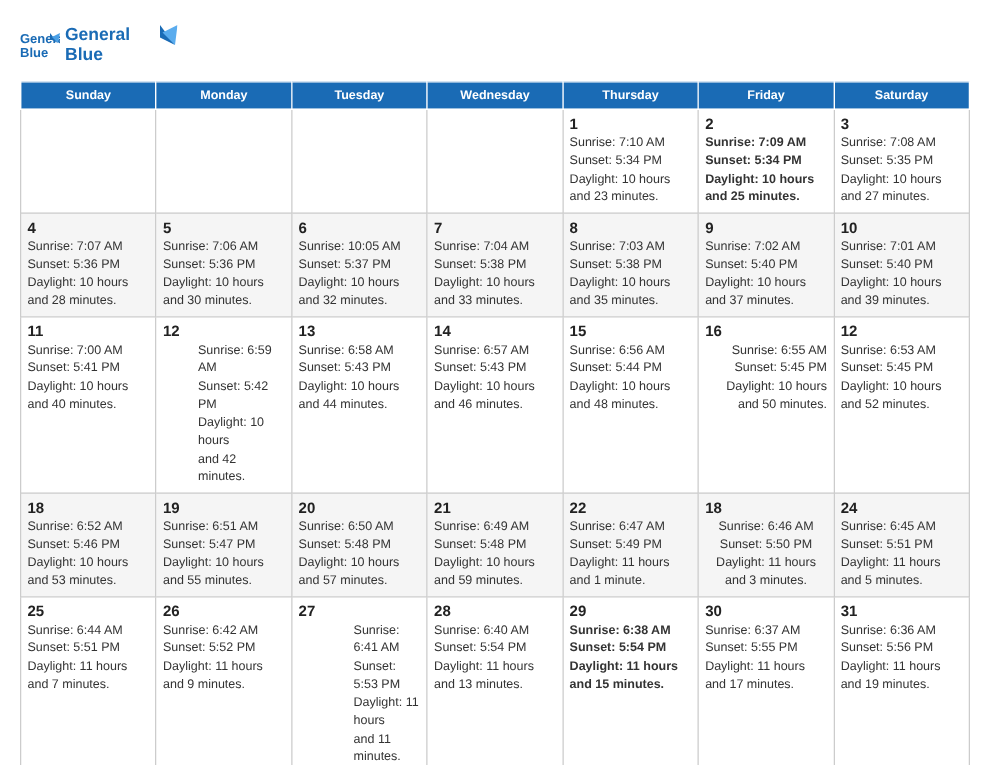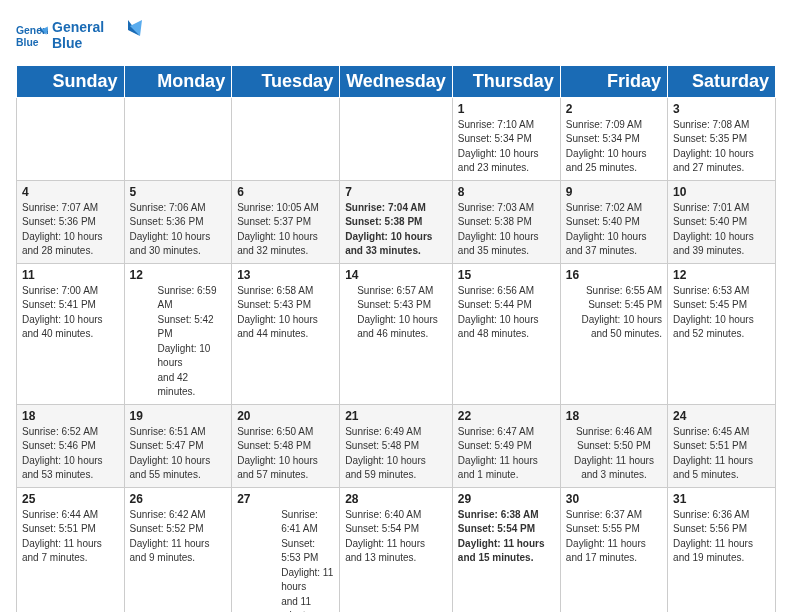--- a/index.html
+++ b/index.html
@@ -42,23 +42,23 @@
       color: #444;
     }
     .calendar {
       width: 100%;
       border-collapse: collapse;
       font-size: 10.5px;
     }
     .calendar thead tr th {
       background: #1a6bb5;
       color: #fff;
-      text-align: right;
+      text-align: center;
       padding: 5px 6px;
-      font-size: 18px;
+      font-size: 10px;
       border: 1px solid #fff;
     }
     .calendar tbody tr td {
       border: 1px solid #ccc;
       vertical-align: top;
       padding: 4px 5px;
       width: calc(100% / 7);
       min-height: 80px;
       height: 80px;
       background: #fff;
@@ -126,21 +126,21 @@
         <td class="empty"></td>
         <td>
           <span class="day-num">1</span>
           <div class="day-info" style="white-space: pre-line;">Sunrise: 7:10 AM
 Sunset: 5:34 PM
 Daylight: 10 hours
 and 23 minutes.</div>
         </td>
         <td>
           <span class="day-num">2</span>
-          <div class="day-info" style="white-space: pre-line;">Sunrise: 7:09 AM
+          <div class="day-info" style="white-space: pre-line; font-weight: bold;">Sunrise: 7:09 AM
 Sunset: 5:34 PM
 Daylight: 10 hours
 and 25 minutes.</div>
         </td>
         <td>
           <span class="day-num">3</span>
           <div class="day-info" style="white-space: pre-line;">Sunrise: 7:08 AM
 Sunset: 5:35 PM
 Daylight: 10 hours
 and 27 minutes.</div>
@@ -163,21 +163,21 @@
         </td>
         <td>
           <span class="day-num">6</span>
           <div class="day-info" style="white-space: pre-line;">Sunrise: 10:05 AM
 Sunset: 5:37 PM
 Daylight: 10 hours
 and 32 minutes.</div>
         </td>
         <td>
           <span class="day-num">7</span>
-          <div class="day-info" style="white-space: pre-line; font-weight: bold;">Sunrise: 7:04 AM
+          <div class="day-info" style="white-space: pre-line;">Sunrise: 7:04 AM
 Sunset: 5:38 PM
 Daylight: 10 hours
 and 33 minutes.</div>
         </td>
         <td>
           <span class="day-num">8</span>
           <div class="day-info" style="white-space: pre-line;">Sunrise: 7:03 AM
 Sunset: 5:38 PM
 Daylight: 10 hours
 and 35 minutes.</div>
@@ -214,21 +214,21 @@
         </td>
         <td>
           <span class="day-num">13</span>
           <div class="day-info" style="white-space: pre-line;">Sunrise: 6:58 AM
 Sunset: 5:43 PM
 Daylight: 10 hours
 and 44 minutes.</div>
         </td>
         <td>
           <span class="day-num">14</span>
-          <div class="day-info" style="white-space: pre-line; margin-left: 12px;">Sunrise: 6:57 AM
+          <div class="day-info" style="white-space: pre-line;">Sunrise: 6:57 AM
 Sunset: 5:43 PM
 Daylight: 10 hours
 and 46 minutes.</div>
         </td>
         <td>
           <span class="day-num">15</span>
           <div class="day-info" style="white-space: pre-line;">Sunrise: 6:56 AM
 Sunset: 5:44 PM
 Daylight: 10 hours
 and 48 minutes.</div>

